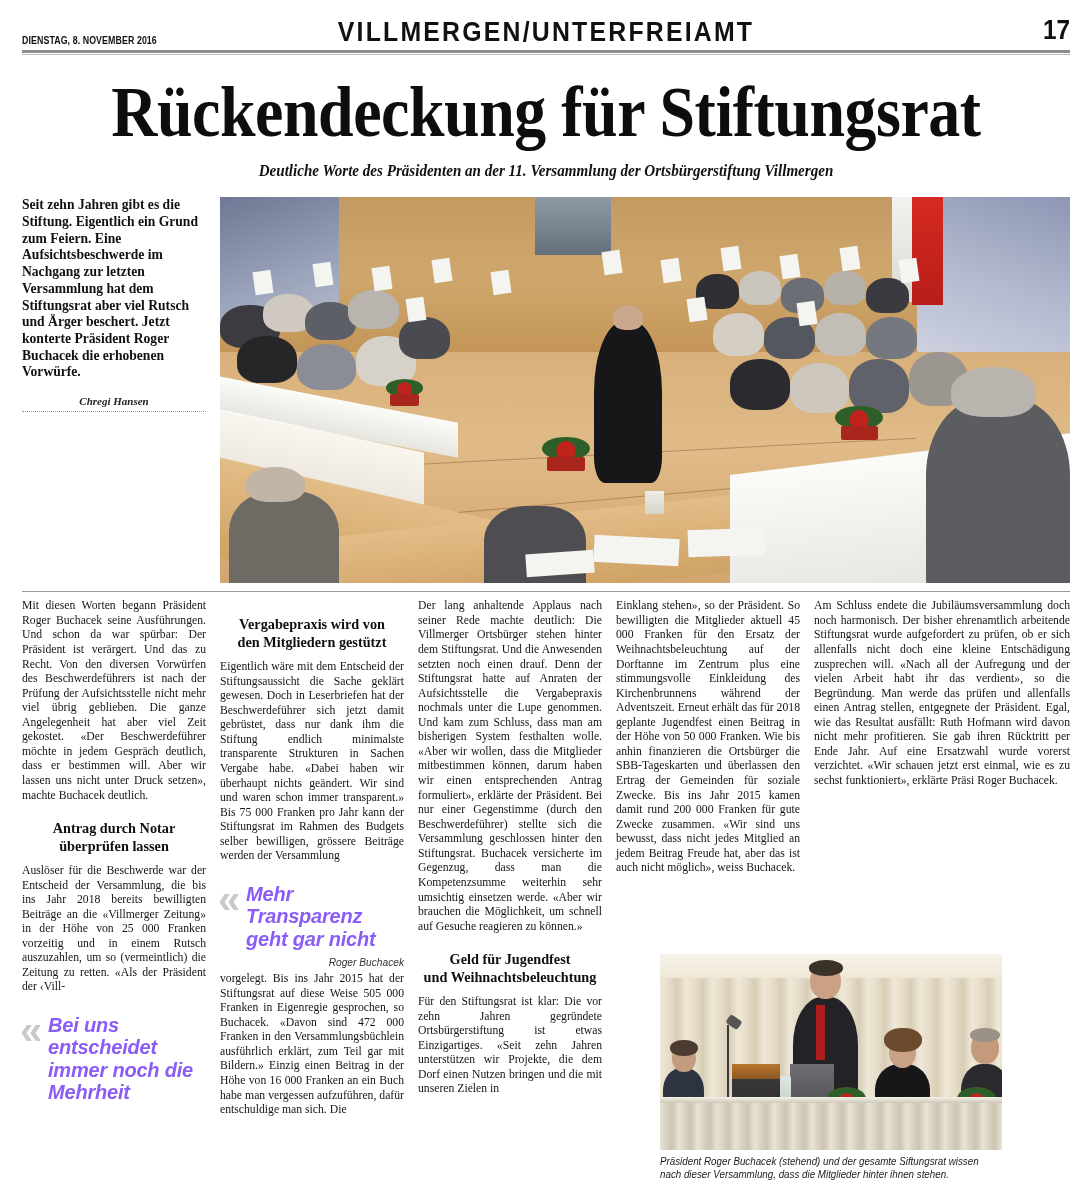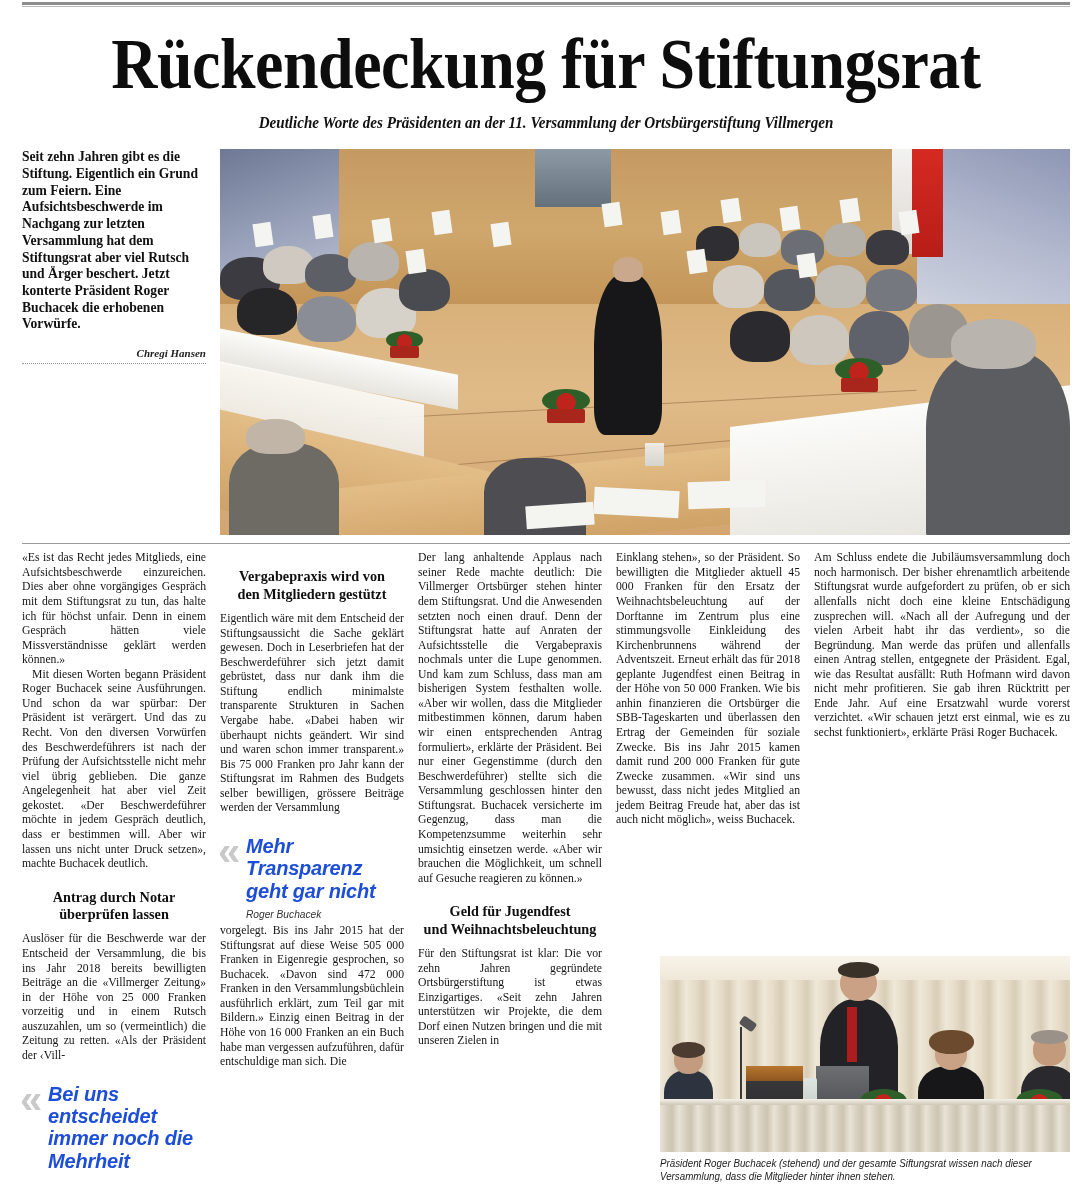--- a/index.html
+++ b/index.html
@@ -65,21 +65,21 @@
   
   .band-top{display:flex;gap:14px;align-items:flex-start;}
   .lead-col{width:184px;flex:0 0 184px;}
   .lead{
     font-family:"Liberation Serif", serif;
     font-weight:bold;font-size:13.6px;line-height:1.23;
     text-align:left;color:#111;
     -webkit-hyphens:auto;hyphens:auto;
   }
   .byline{
-    text-align:right;font-style:italic;font-weight:bold;
+    text-align:center;font-style:italic;font-weight:bold;
     font-family:"Liberation Serif", serif;
     font-size:11px;margin-top:14px;color:#222;
   }
   .byline-rule{border-top:1px dotted #999;margin-top:4px;}
 
   .photo-main{
     flex:1 1 auto;height:386px;position:relative;overflow:hidden;
   }
 
   
@@ -153,26 +153,26 @@
   
   .pq{margin:19px 0 4px 0;position:relative;padding-left:26px;}
   .pq .mark{
     position:absolute;left:-2px;top:-4px;
     font-family:"Liberation Sans", sans-serif;
     font-size:40px;line-height:1;color:#c9c9c9;font-weight:bold;
   }
   .pq .qtext{
     font-family:"Liberation Sans", sans-serif;
     font-weight:bold;font-style:italic;font-size:20px;line-height:1.12;
-    color:#1d4ed8;letter-spacing:-.2px;
+    color:#8b5cf6;letter-spacing:-.2px;
   }
   .pq .qauth{
     font-family:"Liberation Sans", sans-serif;
     font-style:italic;font-size:10.2px;color:#333;
-    margin-top:7px;
+    text-align:right;margin-top:7px;
   }
 
   
   .photo2-wrap{margin-top:14px;}
   .photo2{position:relative;width:100%;height:196px;overflow:hidden;background:#cfc6b2;}
   .curtain{position:absolute;inset:0;
     background:repeating-linear-gradient(90deg,#efe8d8 0px,#e6dcc8 9px,#d8cdb6 17px,#efe8d8 26px);}
   .curtain-top{position:absolute;left:0;top:0;width:100%;height:12%;
     background:linear-gradient(180deg,#f7f3e9,#efe8d8);}
   .p2-table{position:absolute;left:0;bottom:0;width:100%;height:24%;
@@ -193,20 +193,25 @@
     font-family:"Liberation Sans", sans-serif;
     font-style:italic;font-size:10.2px;line-height:1.32;color:#1b1b1b;
     margin-top:5px;transform:scaleX(.96);transform-origin:left top;
   }
 </style>
 </head>
 <body>
 
 <div class="page">
 
+  <div class="masthead">
+    <div class="mast-date">DIENSTAG, 8. NOVEMBER 2016</div>
+    <div class="mast-title">VILLMERGEN/UNTERFREIAMT</div>
+    <div class="mast-page">17</div>
+  </div>
   <div class="mast-rule"></div>
   <div class="mast-rule2"></div>
 
   <h1 class="headline">Rückendeckung für Stiftungsrat</h1>
   <div class="subhead">Deutliche Worte des Präsidenten an der 11. Versammlung der Ortsbürgerstiftung Villmergen</div>
 
   <div class="band-top">
 
     <div class="lead-col">
       <div class="lead">Seit zehn Jahren gibt es die Stiftung. Eigentlich ein Grund zum Feiern. Eine Aufsichtsbeschwerde im Nachgang zur letzten Versammlung hat dem Stiftungsrat aber viel Rutsch und Ärger beschert. Jetzt konterte Präsident Roger Buchacek die erhobenen Vorwürfe.</div>
@@ -302,21 +307,20 @@
       </div>
     </div>
   </div>
 
 
   <div class="rule-wide"></div>
 
   <div class="cols">
 
     <div class="col">
-      <p class="bt noind">«Es ist das Recht jedes Mitglieds, eine Aufsichtsbeschwerde einzureichen. Dies aber ohne vorgängiges Gespräch mit dem Stiftungsrat zu tun, das halte ich für höchst unfair. Denn in einem Gespräch hätten viele Missverständnisse geklärt werden können.»</p>
       <p class="bt">Mit diesen Worten begann Präsident Roger Buchacek seine Ausführungen. Und schon da war spürbar: Der Präsident ist verärgert. Und das zu Recht. Von den diversen Vorwürfen des Beschwerdeführers ist nach der Prüfung der Aufsichtsstelle nicht mehr viel übrig geblieben. Die ganze Angelegenheit hat aber viel Zeit gekostet. «Der Beschwerdeführer möchte in jedem Gespräch deutlich, dass er bestimmen will. Aber wir lassen uns nicht unter Druck setzen», machte Buchacek deutlich.</p>
       <h3 class="sub">
         <span>Antrag durch Notar</span><br>
         <span>überprüfen lassen</span>
       </h3>
       <p class="bt noind">Auslöser für die Beschwerde war der Entscheid der Versammlung, die bis ins Jahr 2018 bereits bewilligten Beiträge an die «Villmerger Zeitung» in der Höhe von 25 000 Franken vorzeitig und in einem Rutsch auszuzahlen, um so (vermeintlich) die Zeitung zu retten. «Als der Präsident der ‹Vill-</p>
 
       <div class="pq">
         <span class="mark">«</span>
         <div class="qtext">Bei uns entscheidet immer noch die Mehrheit</div>
@@ -352,21 +356,21 @@
 
     <div class="col">
       <p class="bt noind">Einklang stehen», so der Präsident. So bewilligten die Mitglieder aktuell 45 000 Franken für den Ersatz der Weihnachtsbeleuchtung auf der Dorftanne im Zentrum plus eine stimmungsvolle Einkleidung des Kirchenbrunnens während der Adventszeit. Erneut erhält das für 2018 geplante Jugendfest einen Beitrag in der Höhe von 50 000 Franken. Wie bis anhin finanzieren die Ortsbürger die SBB-Tageskarten und überlassen den Ertrag der Gemeinden für soziale Zwecke. Bis ins Jahr 2015 kamen damit rund 200 000 Franken für gute Zwecke zusammen. «Wir sind uns bewusst, dass nicht jedes Mitglied an jedem Beitrag Freude hat, aber das ist auch nicht möglich», weiss Buchacek.</p>
     </div>
 
     <div class="col wide">
       <p class="bt">Am Schluss endete die Jubiläumsversammlung doch noch harmonisch. Der bisher ehrenamtlich arbeitende Stiftungsrat wurde aufgefordert zu prüfen, ob er sich allenfalls nicht doch eine kleine Entschädigung zusprechen will. «Nach all der Aufregung und der vielen Arbeit habt ihr das verdient», so die Begründung. Man werde das prüfen und allenfalls einen Antrag stellen, entgegnete der Präsident. Egal, wie das Resultat ausfällt: Ruth Hofmann wird davon nicht mehr profitieren. Sie gab ihren Rücktritt per Ende Jahr. Auf eine Ersatzwahl wurde vorerst verzichtet. «Wir schauen jetzt erst einmal, wie es zu sechst funktioniert», erklärte Präsi Roger Buchacek.</p>
     </div>
   </div>
 
-  <div class="photo2-wrap" style="position:absolute;left:660px;top:940px;width:410px;">
+  <div class="photo2-wrap" style="position:absolute;left:660px;top:940px;width:342px;">
     <div class="photo2">
       <div class="curtain"></div>
       <div class="curtain-top"></div>
 
       <div class="p2-person" style="left:1%;top:58%;width:12%;height:26%;background:#2e3340;"></div>
       <div class="p2-head" style="left:3.5%;top:46%;width:7%;height:14%;background:#c39c7f;"></div>
       <div class="p2-head" style="left:3%;top:44%;width:8%;height:8%;background:#4b3b30;"></div>
 
       <div class="p2-mic" style="left:19.5%;top:36%;height:44%;"></div>
       <div class="p2-mic" style="left:19.5%;top:32%;width:4%;height:5%;background:#555;border-radius:3px;transform:rotate(35deg);"></div>

